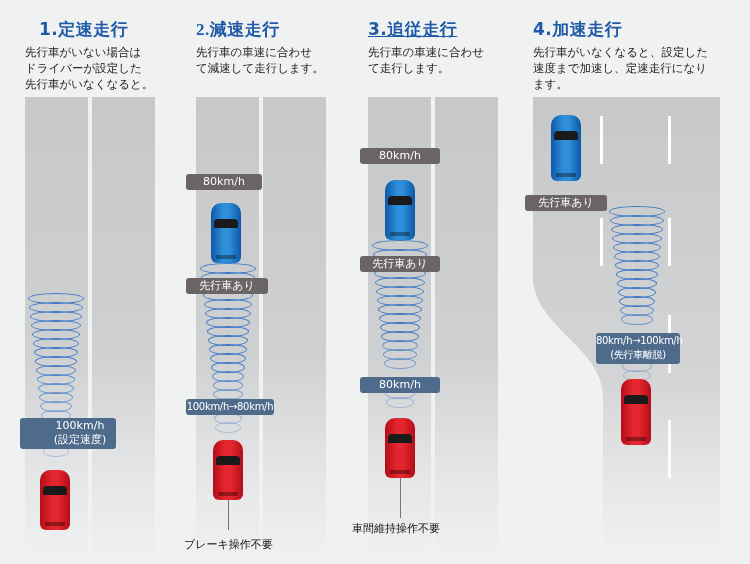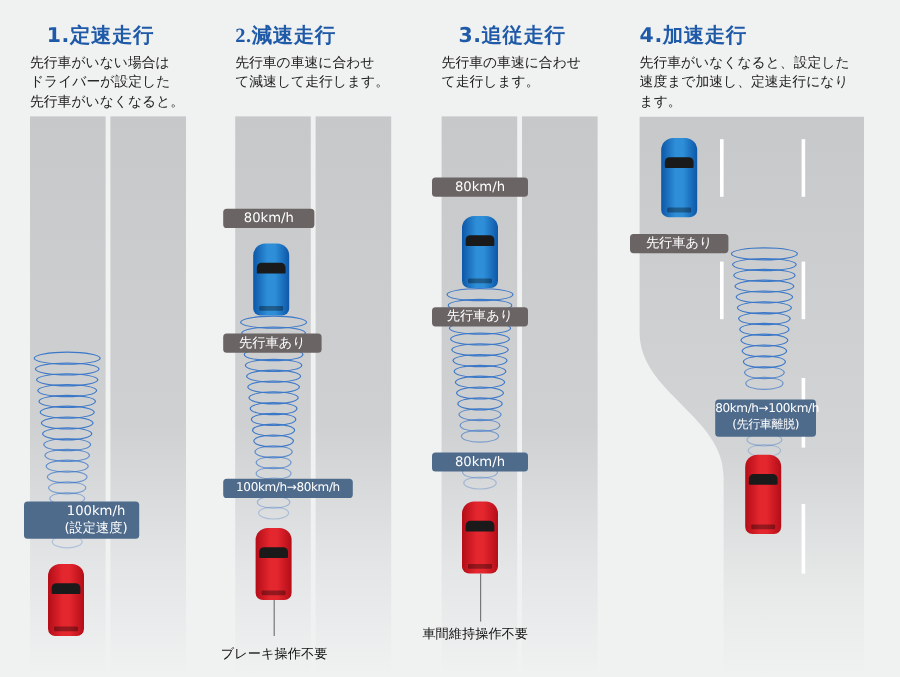--- a/index.html
+++ b/index.html
@@ -88,31 +88,31 @@
     <div class="ring" style="left:10px;top:90px;width:36px;height:11px;"></div>
     <div class="ring" style="left:11px;top:99px;width:34px;height:11px;"></div>
     <div class="ring" style="left:12px;top:108px;width:32px;height:11px;opacity:.8"></div>
     <div class="ring" style="left:13px;top:117px;width:30px;height:11px;opacity:.7"></div>
     <div class="ring" style="left:13px;top:126px;width:30px;height:11px;opacity:.6"></div>
     <div class="ring" style="left:14px;top:135px;width:28px;height:11px;opacity:.5"></div>
     <div class="ring" style="left:14px;top:150px;width:28px;height:11px;opacity:.4"></div>
     <div class="ring" style="left:15px;top:159px;width:26px;height:11px;opacity:.3"></div>
   </div>
   <div class="tag dark" style="left:6px;top:278px;width:82px;">先行車あり</div>
-  <div class="tag blue" style="left:6px;top:399px;width:108px;font-size:10px;letter-spacing:-0.3px;">100km/h→80km/h</div>
+  <div class="tag blue" style="left:6px;top:399px;width:88px;font-size:10px;letter-spacing:-0.3px;">100km/h→80km/h</div>
   <div class="car red" style="left:33px;top:440px;">
       <div class="ws"></div>
       <div class="rw"></div>
     </div>
   <div class="leader" style="left:48px;top:500px;height:30px;"></div>
   <div class="note" style="left:4px;top:537px;">ブレーキ操作不要</div>
 </div>
 
 <div class="panel" style="left:360px;width:170px;">
-  <div class="title" style="left:22px;">3.追従走行</div>
+  <div class="title" style="left:8px;text-decoration:underline;">3.追従走行</div>
   <div class="desc" style="left:8px;">先行車の車速に合わせ
 て走行します。</div>
   <div class="lane a" style="left:8px;width:63px;"></div>
   <div class="lane a" style="left:75px;width:63px;"></div>
   <div class="tag dark" style="left:0;top:148px;width:80px;">80km/h</div>
   <div class="car blue" style="left:25px;top:180px;">
       <div class="ws"></div>
       <div class="rw"></div>
     </div>
   <div class="radar" style="left:12px;top:240px;width:56px;height:175px;">

